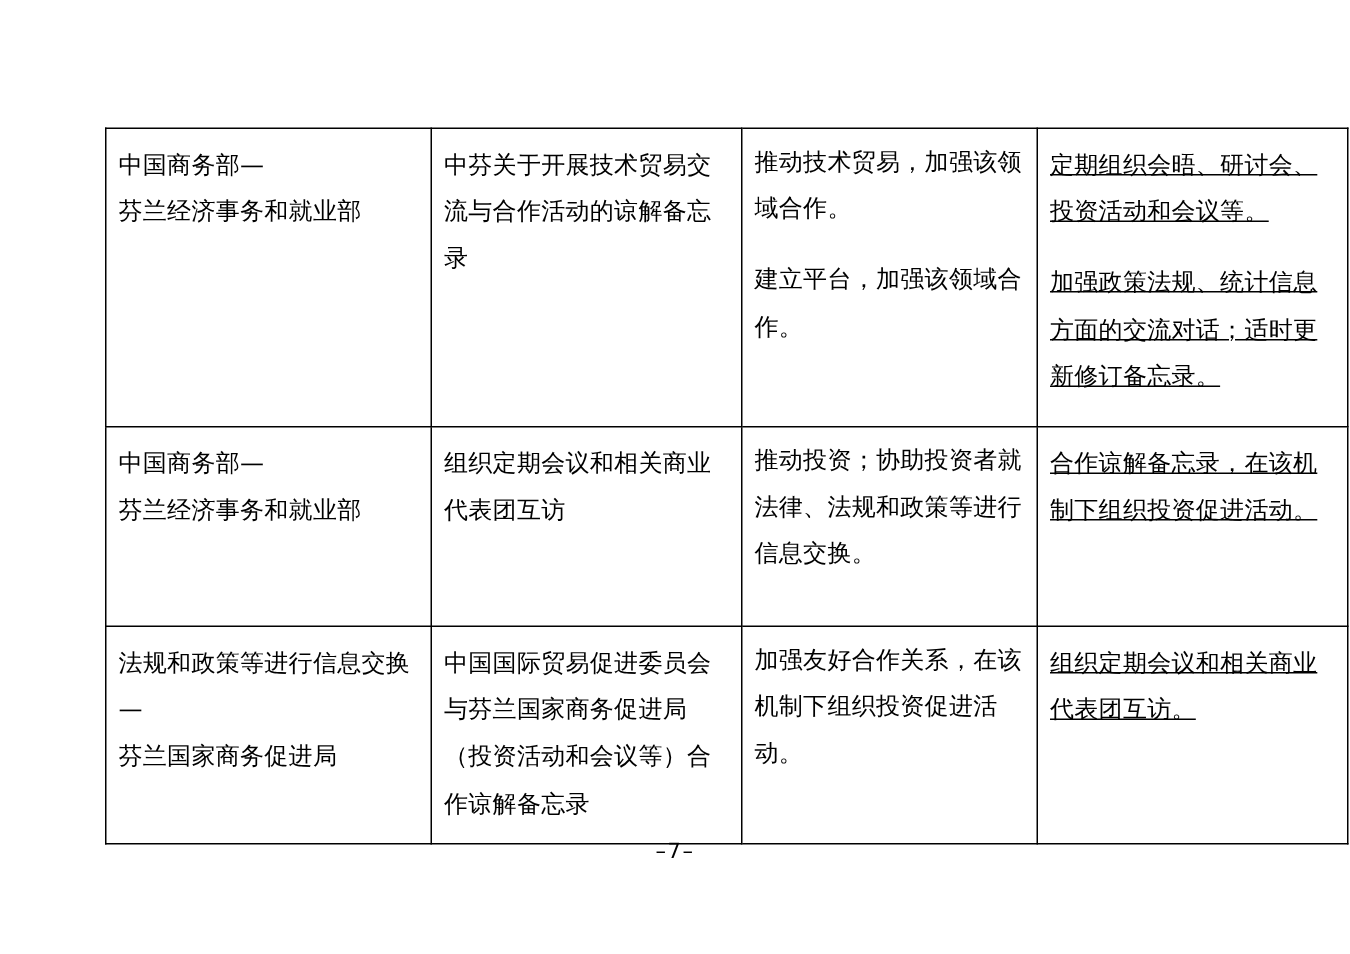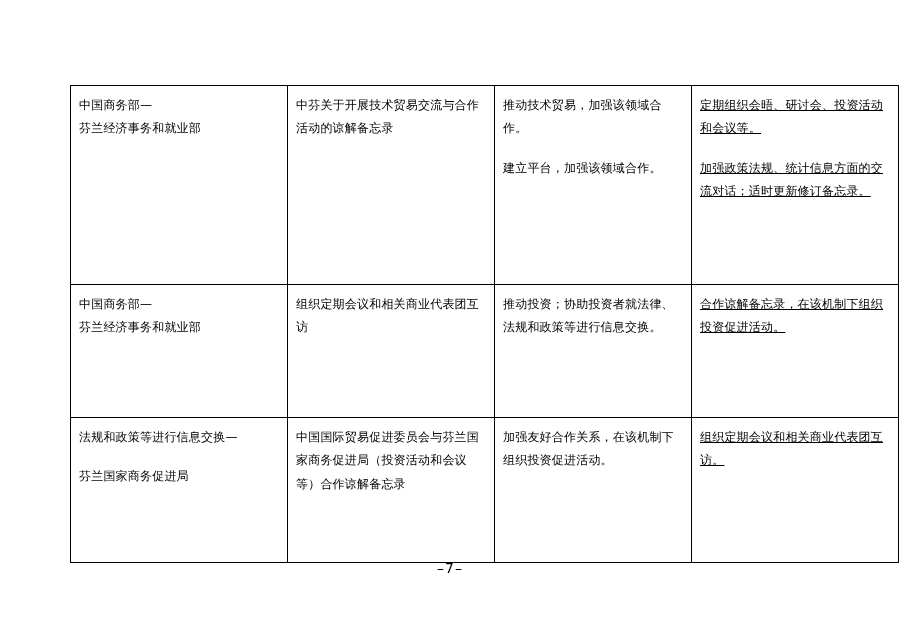--- a/index.html
+++ b/index.html
@@ -28,27 +28,27 @@
     left: 70px;
     top: 85px;
     width: 760px;
     border-collapse: collapse;
     table-layout: fixed;
   }
   .doc-table td {
     border: 1px solid #000000;
     vertical-align: top;
     padding: 8px 8px 6px 8px;
-    font-size: 12px;
+    font-size: 16px;
     line-height: 1.95;
     letter-spacing: 0.2px;
   }
   .col1 { width: 200px; }
   .col2 { width: 190px; }
-  .col3 { width: 180px; }
+  .col3 { width: 180px; font-family: Liberation Mono, monospace; }
   .col4 { width: 190px; text-decoration: underline; }
 
   .cell-para {
     margin: 0;
   }
   .cell-para + .cell-para {
     margin-top: 16px;
   }
   .row-1 td { height: 184px; }
   .row-2 td { height: 118px; }
@@ -104,21 +104,21 @@
           <p class="cell-para">推动投资；协助投资者就法律、法规和政策等进行信息交换。</p>
         </td>
         <td class="col4">
           <p class="cell-para">合作谅解备忘录，在该机制下组织投资促进活动。</p>
         </td>
       </tr>
 
       <tr class="row-3">
         <td class="col1">
           <p class="cell-para">法规和政策等进行信息交换—</p>
-          <p class="cell-para" style="margin-top:16px">芬兰国家商务促进局</p>
+          <p class="cell-para" style="margin-top:0">芬兰国家商务促进局</p>
         </td>
         <td class="col2">
           <p class="cell-para">中国国际贸易促进委员会与芬兰国家商务促进局（投资活动和会议等）合作谅解备忘录</p>
         </td>
         <td class="col3">
           <p class="cell-para">加强友好合作关系，在该机制下组织投资促进活动。</p>
         </td>
         <td class="col4">
           <p class="cell-para">组织定期会议和相关商业代表团互访。</p>
         </td>

